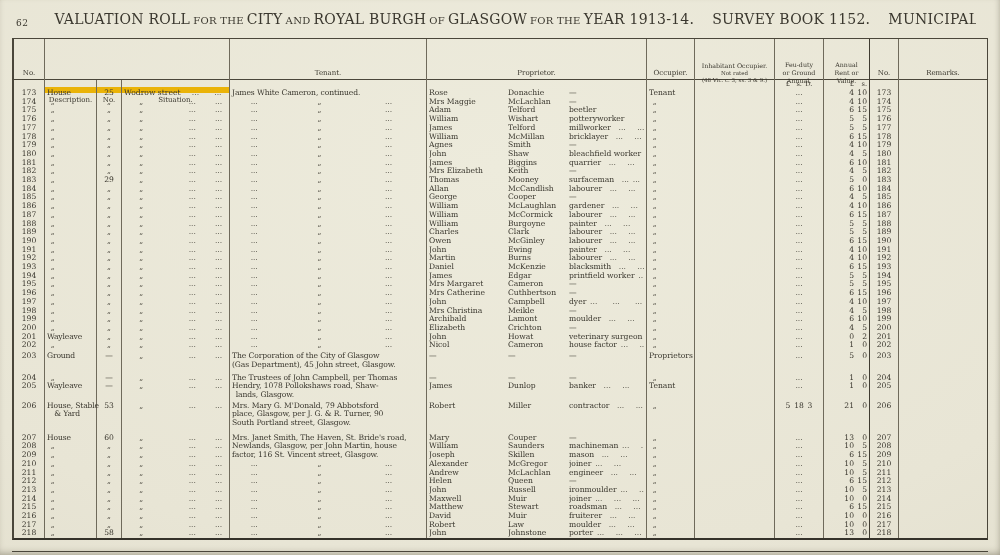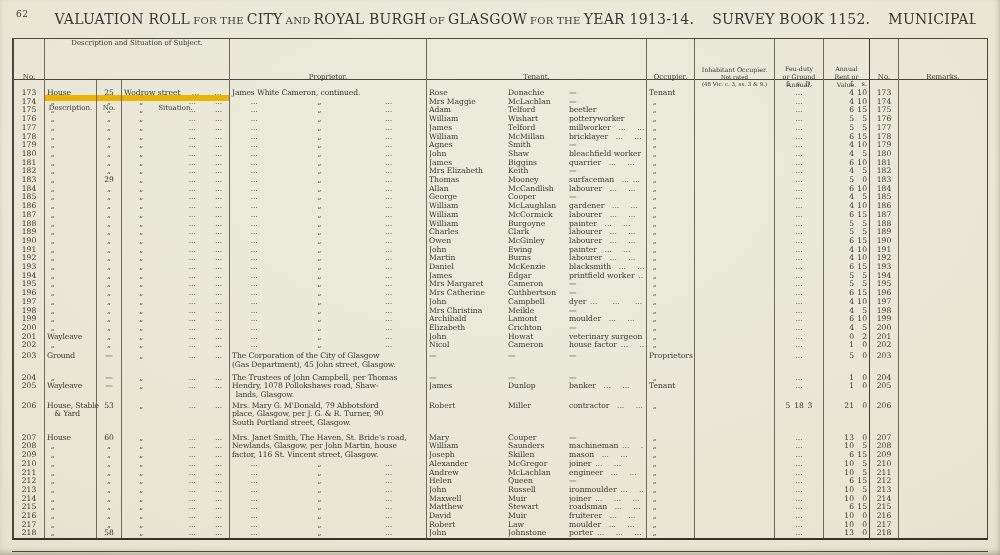--- a/index.html
+++ b/index.html
@@ -7,21 +7,21 @@
   body {
     width:1000px; height:555px; position:relative; overflow:hidden;
     font-family:"DejaVu Serif", serif; color:#3a372e;
     background: radial-gradient(120% 130% at 50% 30%, #edebdc 0%, #e8e5d5 55%, #dedac8 100%);
   }
   .page { position:absolute; inset:0;
     box-shadow: inset 0 -5px 7px -3px rgba(70,64,45,.35), inset -4px 0 6px -4px rgba(70,64,45,.25);
   }
   
   .pageheader { position:absolute; top:9px; left:16px; right:24px;
-    display:flex; align-items:flex-start; white-space:nowrap; overflow:hidden; }
+    display:flex; align-items:flex-end; white-space:nowrap; overflow:hidden; }
   .pagenum { font-size:9px; letter-spacing:.5px; margin-right:24px; }
   .seg-a { font-size:14px; letter-spacing:.25px; margin:0 2px; }
   .seg-b { font-size:10px; letter-spacing:.3px; margin:0 1px; }
   .seg-g { display:inline-block; width:14px; }
   
   .vtable { position:absolute; left:12px; top:38px; width:976px;
     border:1px solid #4a463a; border-left-width:2.5px; border-top-width:1.5px;
     border-bottom:2px solid #35322a; }
   .bottom-rule { position:absolute; left:12px; top:551px; width:976px;
     border-top:1px solid #4a463a; }
@@ -73,29 +73,28 @@
   <div class="pageheader">
     <span class="pagenum">62</span>
     <span id="title-segs"><span class="seg-a">VALUATION ROLL</span><span class="seg-b">FOR THE</span><span class="seg-a">CITY</span><span class="seg-b">AND</span><span class="seg-a">ROYAL BURGH</span><span class="seg-b">OF</span><span class="seg-a">GLASGOW</span><span class="seg-b">FOR THE</span><span class="seg-a">YEAR 1913-14.</span><span class="seg-g"></span><span class="seg-a">SURVEY BOOK 1152.</span><span class="seg-g"></span><span class="seg-a">MUNICIPAL WARD 35.</span><span class="seg-g"></span><span class="seg-a">PARISH</span><span class="seg-b">OF</span><span class="seg-a">EASTWOOD.</span><span class="seg-g"></span><span class="seg-a">RATING AREA—POLLOKSHAWS.</span></span>
   </div>
 
   <div class="vtable">
 
     <div class="thead grid12">
       <div class="th">No.</div>
       <div class="group">
-        <div class="group-top">Description and Situation of Subject.</div>
         <div class="group-bottom">
           <div>Description.</div>
           <div>No.</div>
           <div>Situation.</div>
         </div>
       </div>
+      <div class="th">Tenant.</div>
       <div class="th">Proprietor.</div>
-      <div class="th">Tenant.</div>
       <div class="th">Occupier.</div>
       <div class="th stack">
         <span>Inhabitant Occupier.</span>
         <span class="tiny">Not rated</span>
         <span class="tiny">(48 Vic. c. 3, ss. 3 &amp; 9.)</span>
       </div>
       <div class="th stack">
         <span>Feu-duty</span>
         <span>or Ground</span>
         <span>Annual.</span>

